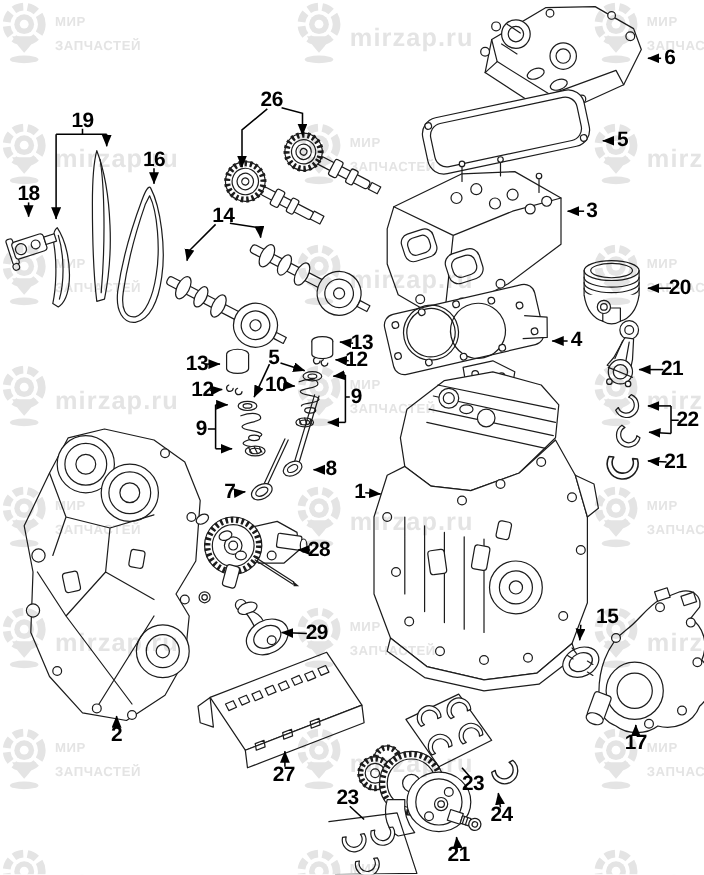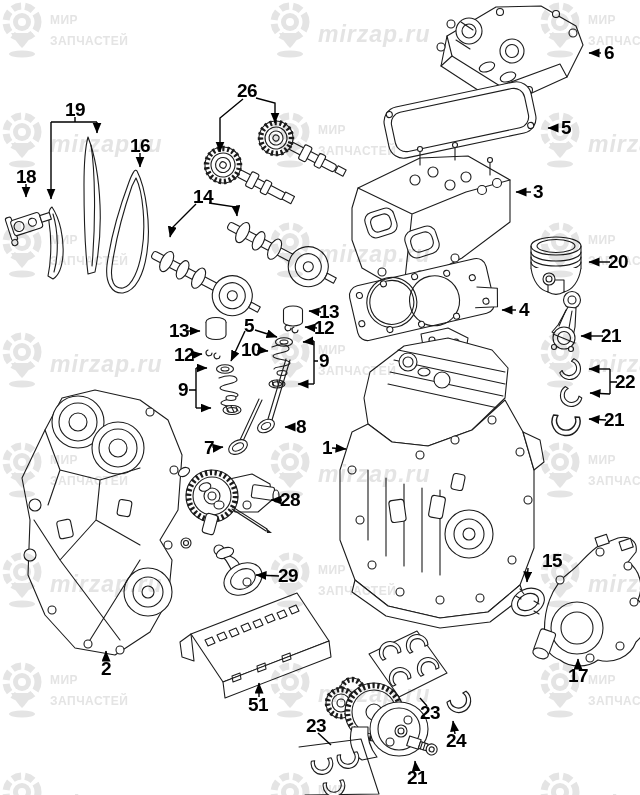--- a/index.html
+++ b/index.html
@@ -10,21 +10,21 @@
   .nf{fill:none;stroke:#1c1c1c;stroke-width:1.1;stroke-linejoin:round;stroke-linecap:round;}
   .sld{fill:#1c1c1c;stroke:none;}
   .teeth{fill:none;stroke:#1c1c1c;stroke-width:5.5;stroke-dasharray:2.3 2.6;}
   .ldr{fill:none;stroke:#000;stroke-width:1.4;}
   .callout{position:absolute;transform:translate(-50%,-50%);z-index:2;
            font-weight:bold;font-size:19px;color:#000;letter-spacing:-0.5px;white-space:nowrap;}
   .wm{position:absolute;display:flex;align-items:flex-start;gap:6px;z-index:3;
       mix-blend-mode:multiply;pointer-events:none;}
   .wm-text{font-weight:bold;color:#e4e4e4;}
   .wm-text.brand{font-size:12px;line-height:21px;margin-top:8px;letter-spacing:.5px;}
-  .wm-text.site{font-size:23px;margin-top:19px;letter-spacing:1px;font-style:italic;}
+  .wm-text.site{font-size:23px;margin-top:19px;letter-spacing:1px;}
 </style>
 </head>
 <body>
 
 <div id="stage">
 
 <svg id="art" width="640" height="795" viewBox="0 0 640 795">
   <defs>
     <marker id="ah" markerUnits="userSpaceOnUse" markerWidth="13" markerHeight="11" refX="10.5" refY="4.5" orient="auto">
       <path d="M0,0 L11,4.5 L0,9 Z" fill="#000"></path>
@@ -789,18 +789,18 @@
       <div class="callout" style="left: 75px; top: 110px;">19</div>
       <div class="callout" style="left: 618px; top: 262px;">20</div>
       <div class="callout" style="left: 611px; top: 336px;">21</div>
       <div class="callout" style="left: 614px; top: 420px;">21</div>
       <div class="callout" style="left: 625px; top: 382px;">22</div>
       <div class="callout" style="left: 430px; top: 713px;">23</div>
       <div class="callout" style="left: 316px; top: 726px;">23</div>
       <div class="callout" style="left: 456px; top: 741px;">24</div>
       <div class="callout" style="left: 417px; top: 778px;">21</div>
       <div class="callout" style="left: 247px; top: 91px;">26</div>
-      <div class="callout" style="left: 258px; top: 705px;">51</div>
+      <div class="callout" style="left: 258px; top: 705px;">27</div>
       <div class="callout" style="left: 290px; top: 500px;">28</div>
       <div class="callout" style="left: 288px; top: 576px;">29</div>
     </div>
 
 </div>
 
 </body></html>

